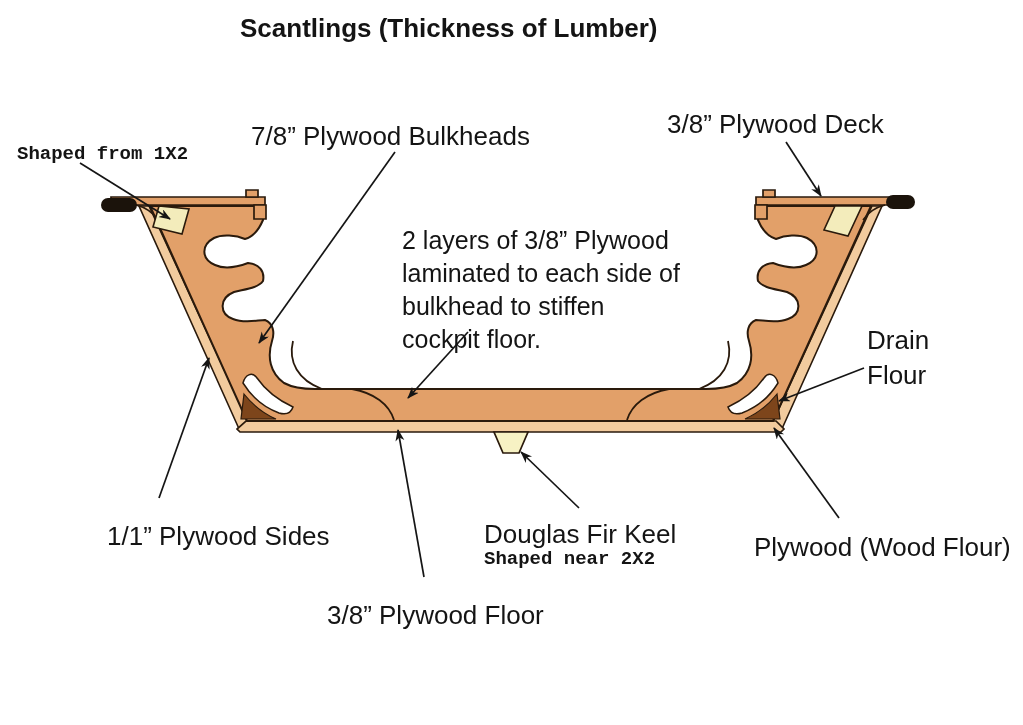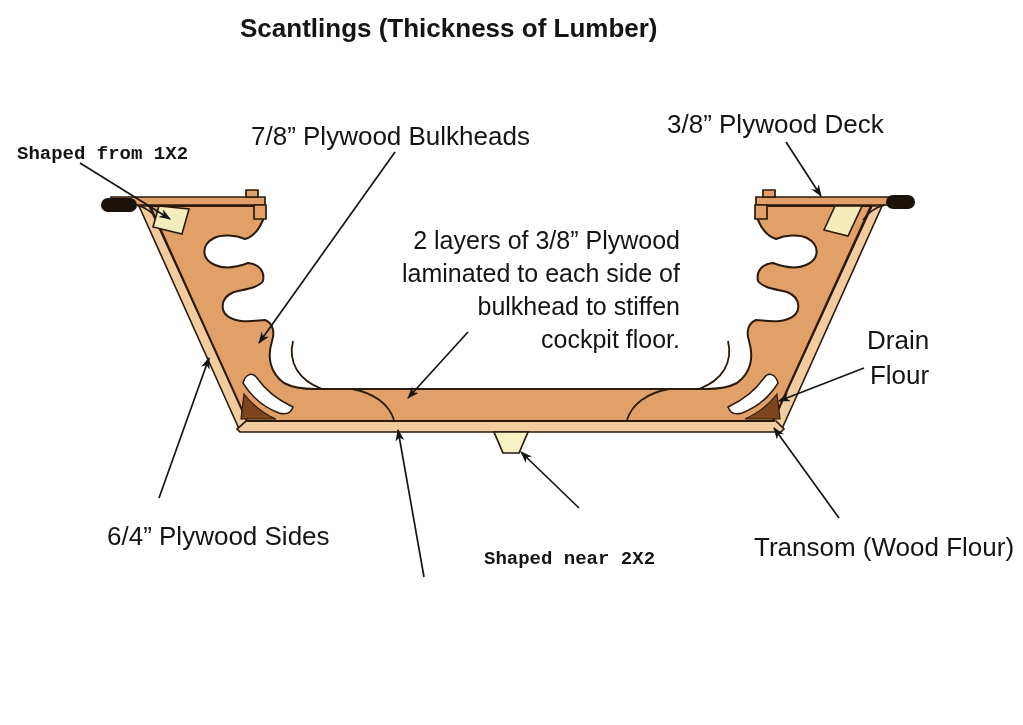--- a/index.html
+++ b/index.html
@@ -5,21 +5,21 @@
   html,body{margin:0;padding:0;background:#fff;}
   .stage{
     position:relative;width:1023px;height:725px;overflow:hidden;
     background:var(--background,#fff);
     font-family:"Liberation Sans","DejaVu Sans",sans-serif;
     color:var(--text,#141414);
   }
   .stage svg{position:absolute;left:0;top:0;z-index:1;}
   .lbl{
     position:absolute;z-index:2;font-size:26px;line-height:34px;
-    white-space:pre-line;color:var(--text,#141414);text-align:right;
+    white-space:pre-line;color:var(--text,#141414);
   }
   .lbl.title{font-weight:bold;}
   .lbl.sub{font-size:19px;font-weight:bold;line-height:22px;font-family:Liberation Mono, monospace;}
   .lbl.note{font-size:25px;line-height:33px;margin-top:32px;}
   .lbl.transom{font-size:25px;line-height:34px;}
 </style>
 </head>
 <body>
 
 <div class="stage">
@@ -118,20 +118,22 @@
   <div class="lbl" style="left:667px;top:107px">3/8” Plywood Deck</div>
 
   <div class="lbl note" style="left:402px;top:192px">2 layers of 3/8” Plywood
 laminated to each side of
 bulkhead to stiffen
 cockpit floor.</div>
 
   <div class="lbl" style="left:867px;top:323px;line-height:35px">Drain
 Flour</div>
 
-  <div class="lbl" style="left:107px;top:519px">6/4” Plywood Sides</div>
+  <div class="lbl" style="left:107px;top:519px">1/1” Plywood Sides</div>
 
+  <div class="lbl" style="left:484px;top:517px">Douglas Fir Keel</div>
   <div class="lbl sub" style="left:484px;top:548px">Shaped near 2X2</div>
 
-  <div class="lbl" style="left:754px;top:530px">Transom (Wood Flour)</div>
+  <div class="lbl" style="left:754px;top:530px">Plywood (Wood Flour)</div>
 
+  <div class="lbl" style="left:327px;top:598px">3/8” Plywood Floor</div>
 
 </div>
 
 </body></html>

